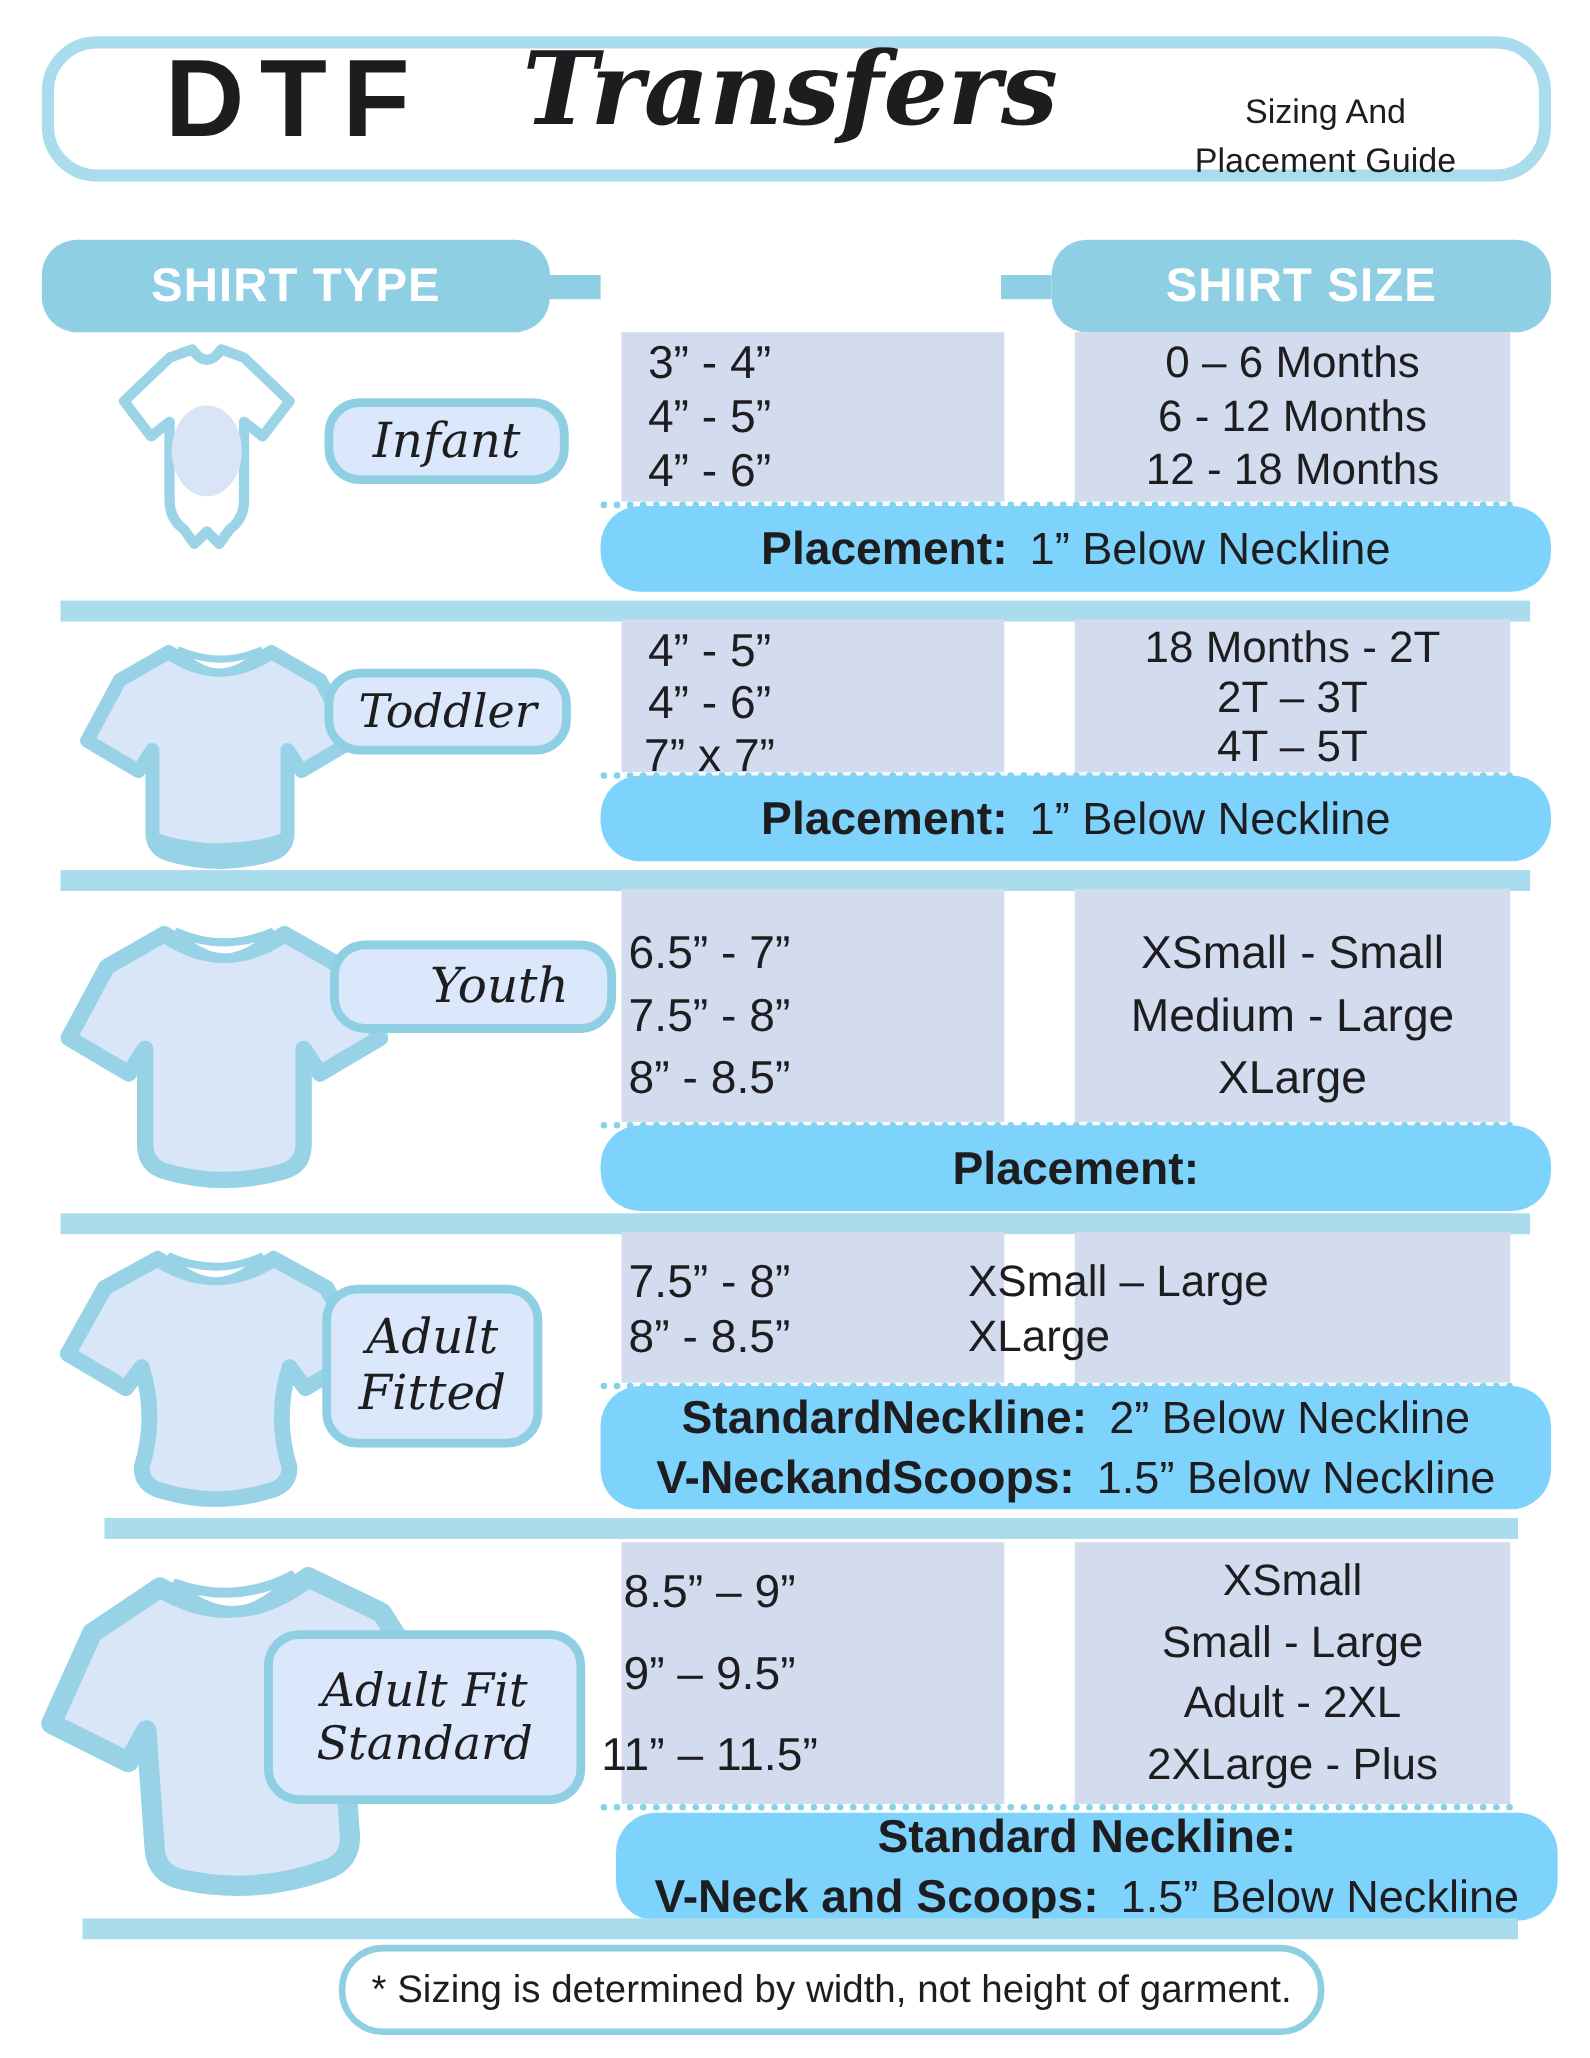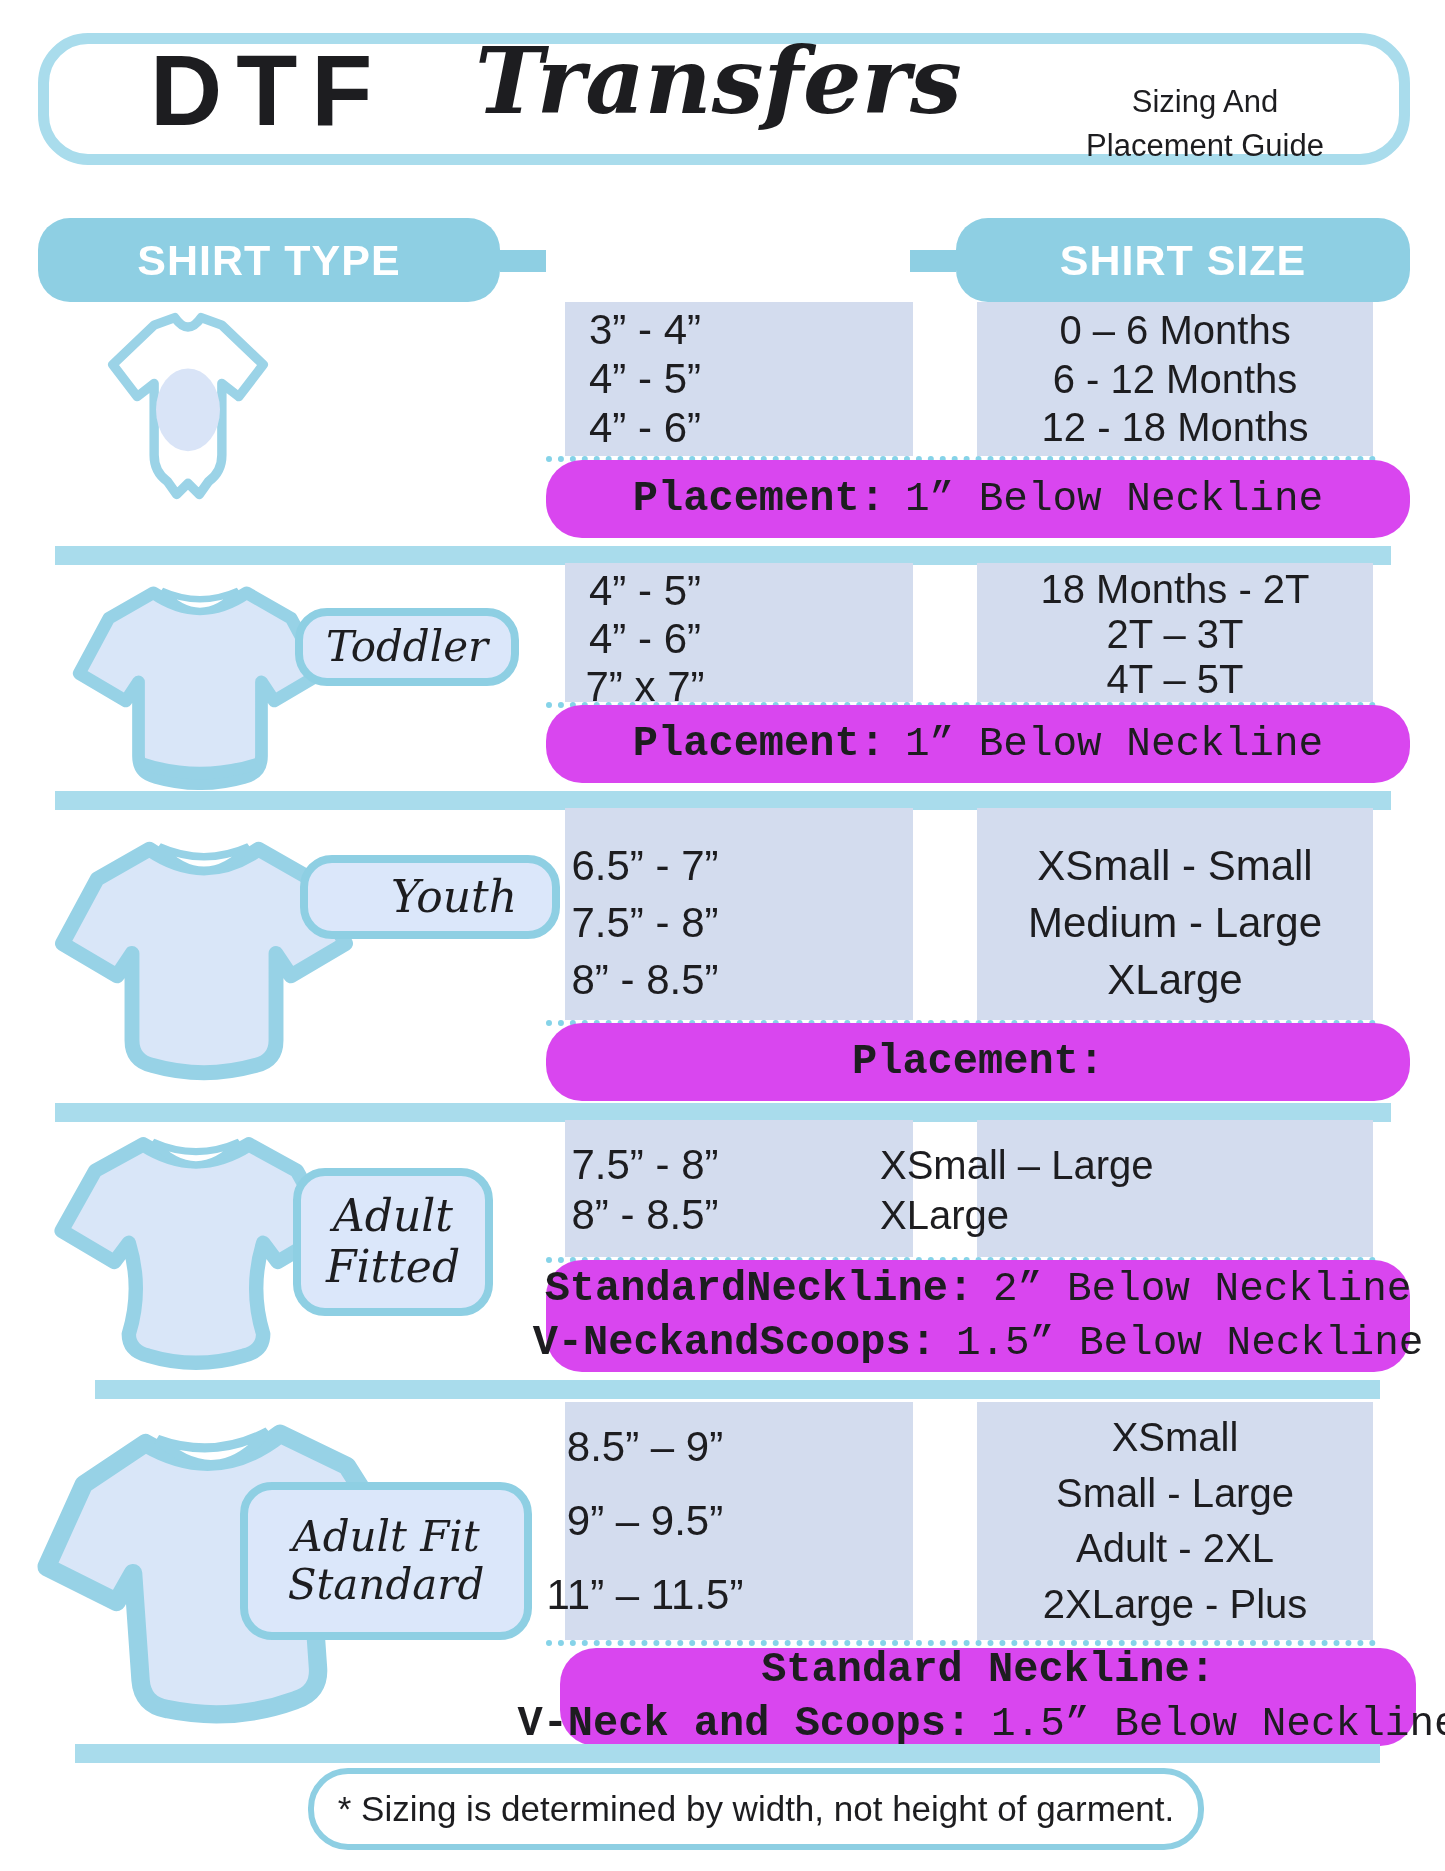--- a/index.html
+++ b/index.html
@@ -15,22 +15,22 @@
             font-size:31px;line-height:1.42;}
   
   .col-head{position:absolute;top:218px;height:84px;background:#8ecfe3;border-radius:32px;
             display:flex;align-items:center;justify-content:center;color:#ffffff;
             font-weight:700;font-size:43px;letter-spacing:1px;}
   .conn{position:absolute;top:250px;height:22px;background:#8ecfe3;}
   
   .band{position:absolute;background:#d3dcee;}
   .dotted{position:absolute;border-top:6px dotted #85d3e8;height:0;}
   .divider{position:absolute;height:19px;background:#a9dcec;}
-  .pill{position:absolute;background:#d946ef;border-radius:36px;display:flex;flex-direction:column;
-        align-items:center;justify-content:center;row-gap:6px;font-family:Liberation Mono, monospace;}
+  .pill{position:absolute;background:#7dd3fc;border-radius:36px;display:flex;flex-direction:column;
+        align-items:center;justify-content:center;row-gap:6px;}
   .pill-line{display:flex;align-items:baseline;gap:20px;white-space:nowrap;}
   .pill-label{font-weight:700;font-size:42px;}
   .pill-value{font-size:41px;}
   .txt-col{position:absolute;display:flex;flex-direction:column;justify-content:space-between;text-align:center;}
   .txt-col > div{flex:1;display:flex;align-items:center;justify-content:center;white-space:nowrap;}
   .txt-left > div{justify-content:flex-start;}
   .label-pill{position:absolute;background:#dbe7fa;border:8px solid #8ecfe3;border-radius:32px;
               display:flex;flex-direction:column;align-items:center;justify-content:center;
               font-family:"DejaVu Serif",serif;font-style:italic;line-height:1.15;text-align:center;}
   .icon{position:absolute;}
@@ -55,20 +55,23 @@
   <div class="conn" style="left:500px;width:46px;"></div>
   <div class="conn" style="left:910px;width:46px;"></div>
   <div class="col-head" style="left:956px;width:454px;">SHIRT SIZE</div>
 
   <div class="band" style="left:565px;top:302px;width:348px;height:154px;"></div>
   <div class="band" style="left:977px;top:302px;width:396px;height:154px;"></div>
   <svg class="icon" style="left:90px;top:312px;" width="196" height="222" viewBox="0 0 100 118">
     <path d="M32 7 L43 3 Q50 13 57 3 L68 7 L90 28 L77 45 L68 38 L68 76 Q68 85 61 90 L56 97 L50 91 L44 97 L39 90 Q32 85 32 76 L32 38 L23 45 L10 28 Z" fill="#ffffff" stroke="#9bd3e7" stroke-width="5" stroke-linejoin="round"></path>
     <ellipse cx="50" cy="52" rx="17" ry="22" fill="#d9e4f7"></ellipse>
   </svg>
+  <div class="label-pill" style="left:295px;top:362px;width:206px;height:62px;font-size:44px;">
+    <div>Infant</div>
+  </div>
   <div class="txt-col" style="left:505px;top:306px;width:280px;height:146px;font-size:42px;">
     <div>3” - 4”</div>
     <div>4” - 5”</div>
     <div>4” - 6”</div>
   </div>
   <div class="txt-col" style="left:980px;top:306px;width:390px;height:146px;font-size:40px;">
     <div>0 – 6 Months</div>
     <div>6 - 12 Months</div>
     <div>12 - 18 Months</div>
   </div>

